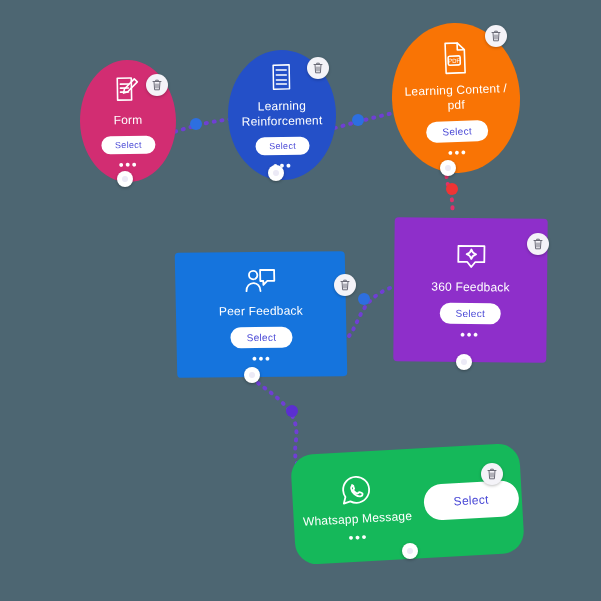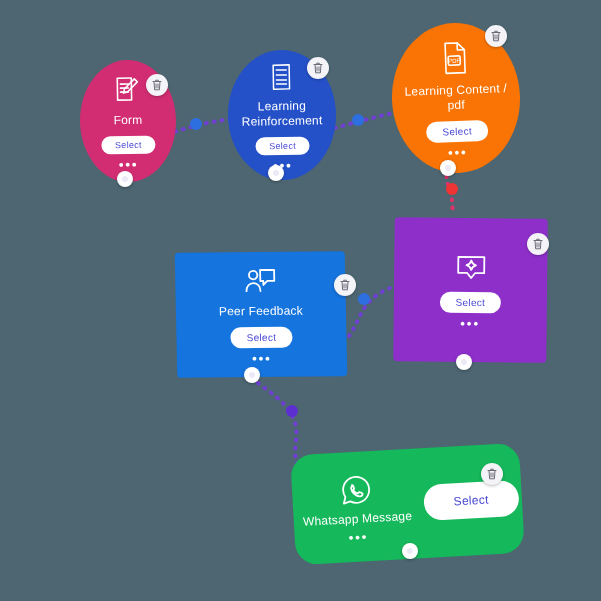--- a/index.html
+++ b/index.html
@@ -285,20 +285,21 @@
   </div>
   <div class="anchor" style="left:244px; top:367px;"></div>
 
   <div class="node node-rect" id="node-360-feedback">
     <span class="node-icon">
       <svg width="32" height="30" viewBox="0 0 32 30" fill="none" stroke="#ffffff" stroke-width="1.8" stroke-linecap="round" stroke-linejoin="round">
         <path d="M3 3 h26 v16 h-9 l-4 5 -4 -5 h-9 z"></path>
         <path d="M16 6.5 c0.8 3 1.7 3.9 4.7 4.7 c-3 0.8 -3.9 1.7 -4.7 4.7 c-0.8 -3 -1.7 -3.9 -4.7 -4.7 c3 -0.8 3.9 -1.7 4.7 -4.7 z"></path>
       </svg>
     </span>
+    <div class="node-label">360 Feedback</div>
     <button class="select-btn">Select</button>
     <div class="dots">•••</div>
   </div>
   <div class="trash-btn" style="left:527px; top:233px;">
     <svg width="10" height="12" viewBox="0 0 10 12" fill="none" stroke="#6c6c78" stroke-width="1" stroke-linecap="round" stroke-linejoin="round">
       <path d="M1 2.5 h8"></path>
         <path d="M3.7 2.5 v-1.3 h2.6 v1.3"></path>
       <path d="M2 2.5 l0.6 8.3 h4.8 l0.6 -8.3"></path>
       <path d="M4 5 v4 M6 5 v4"></path>
     </svg>

